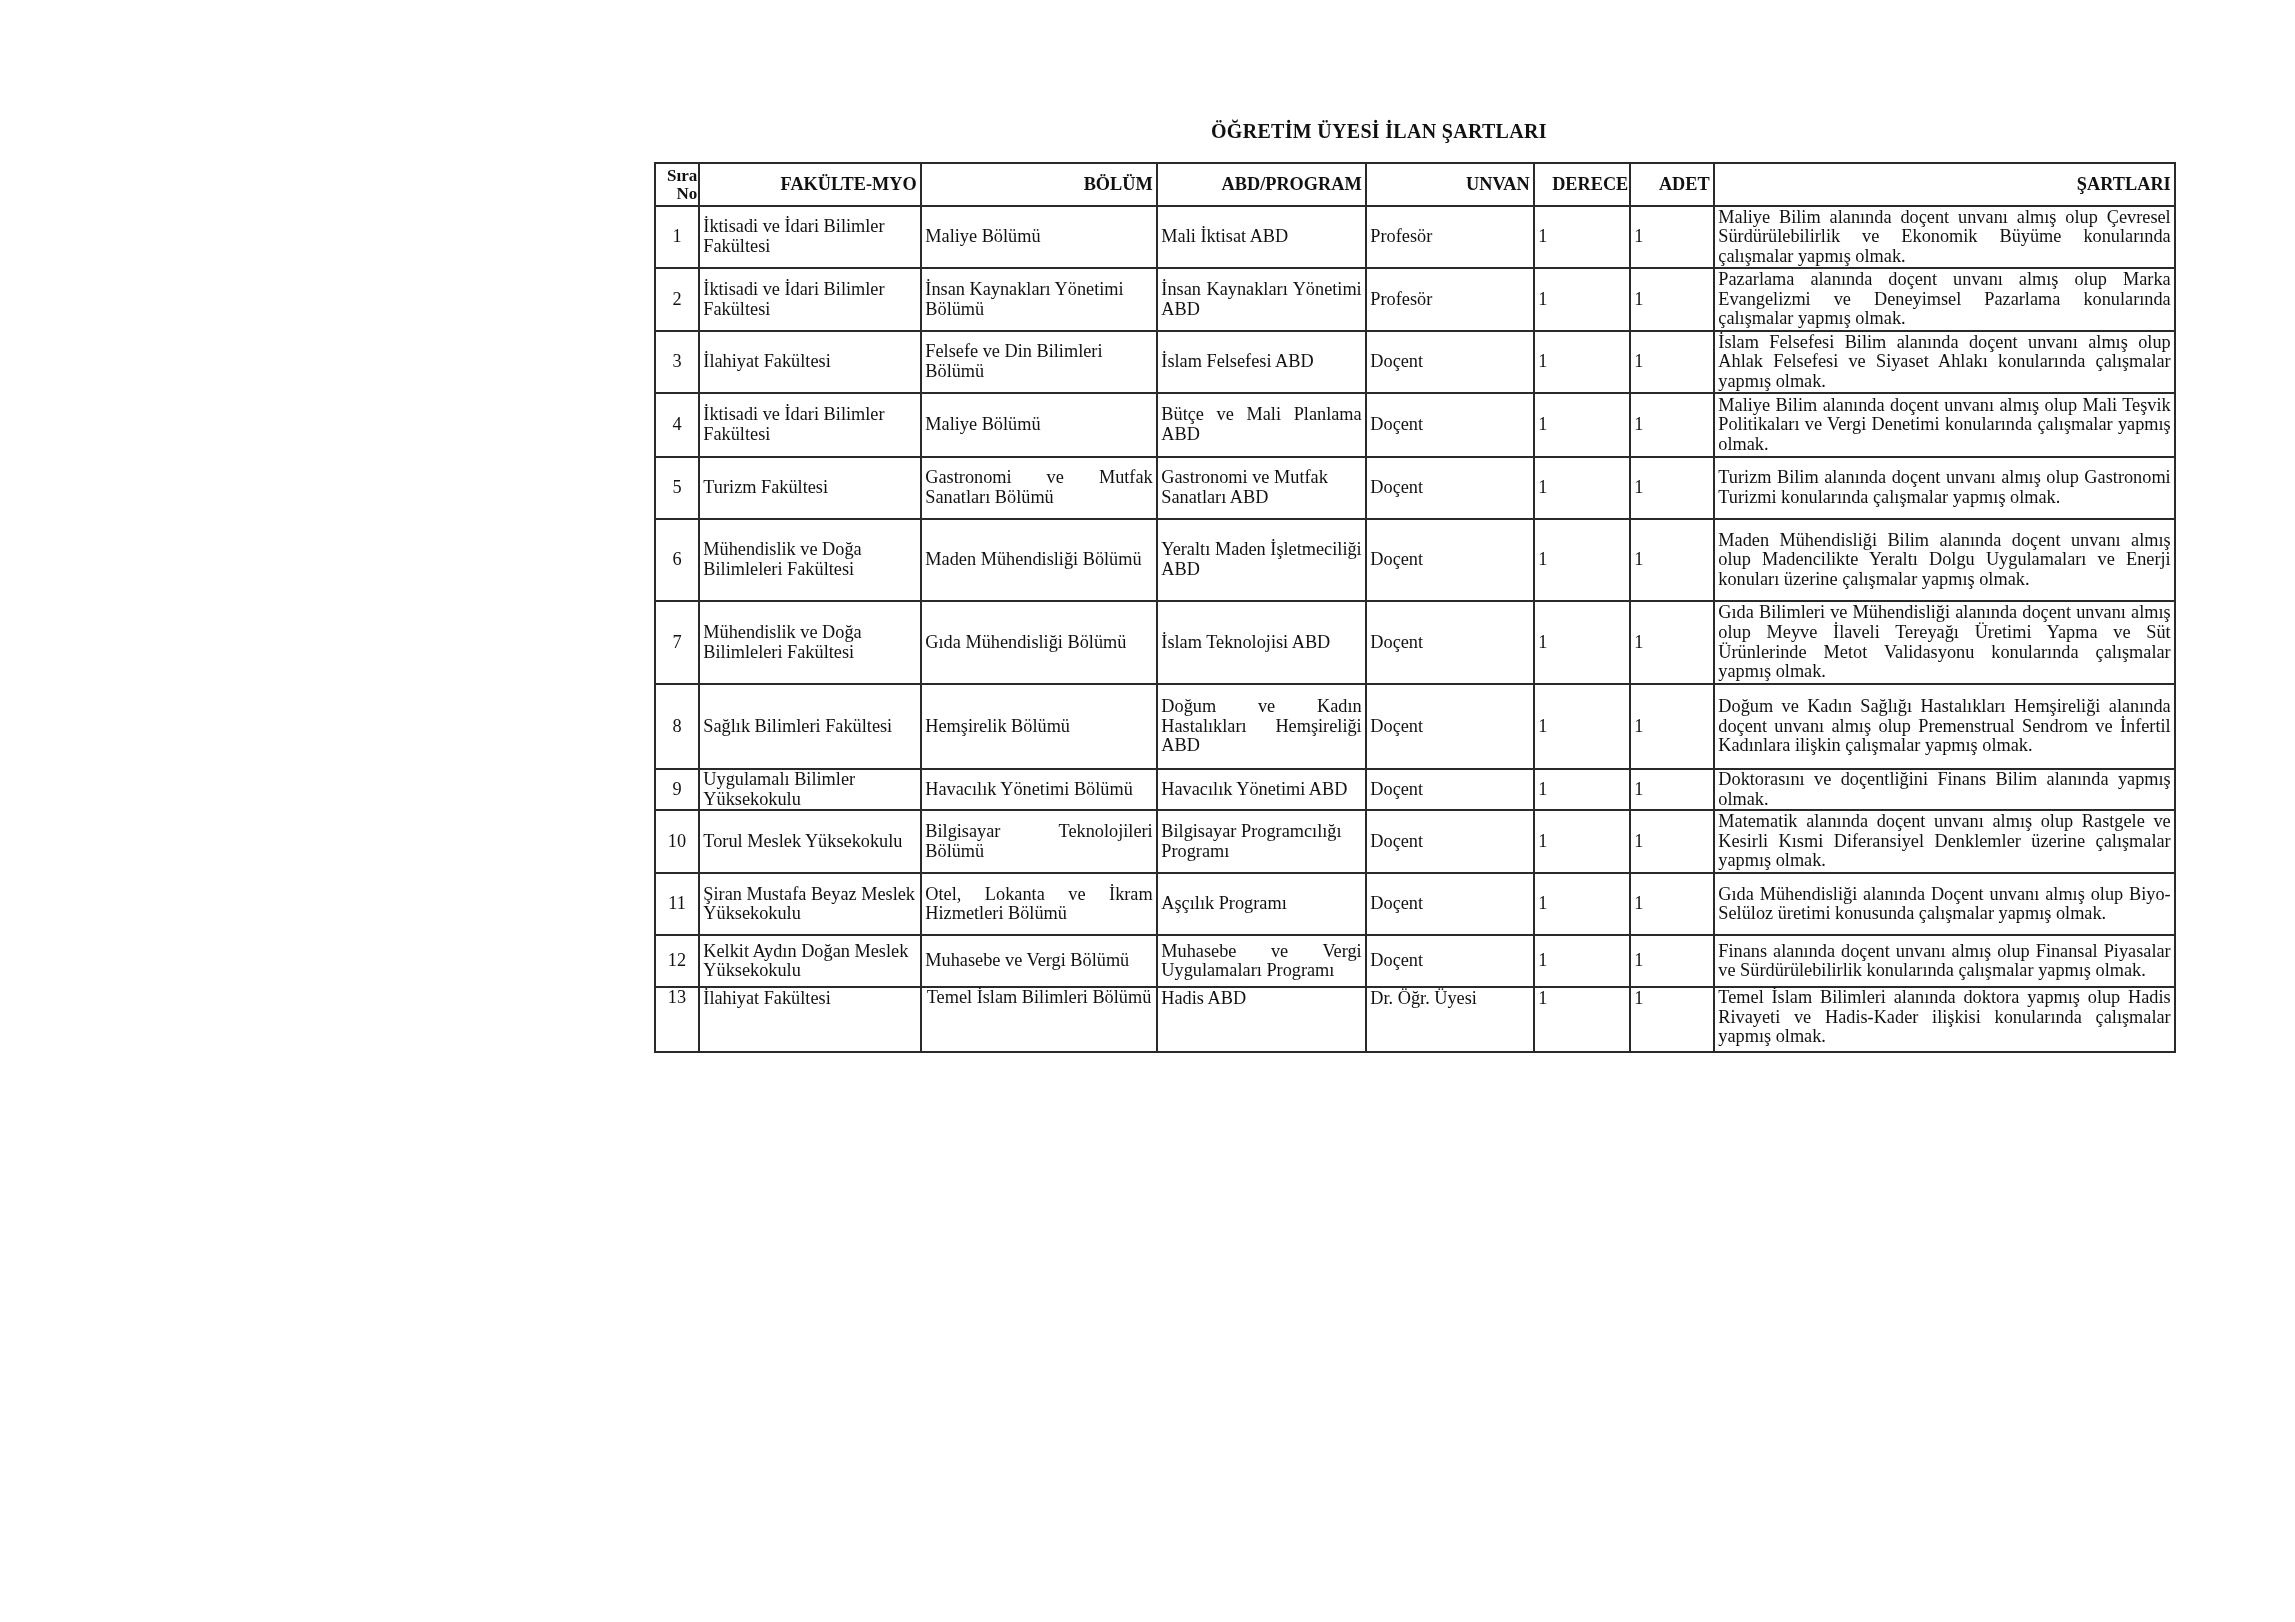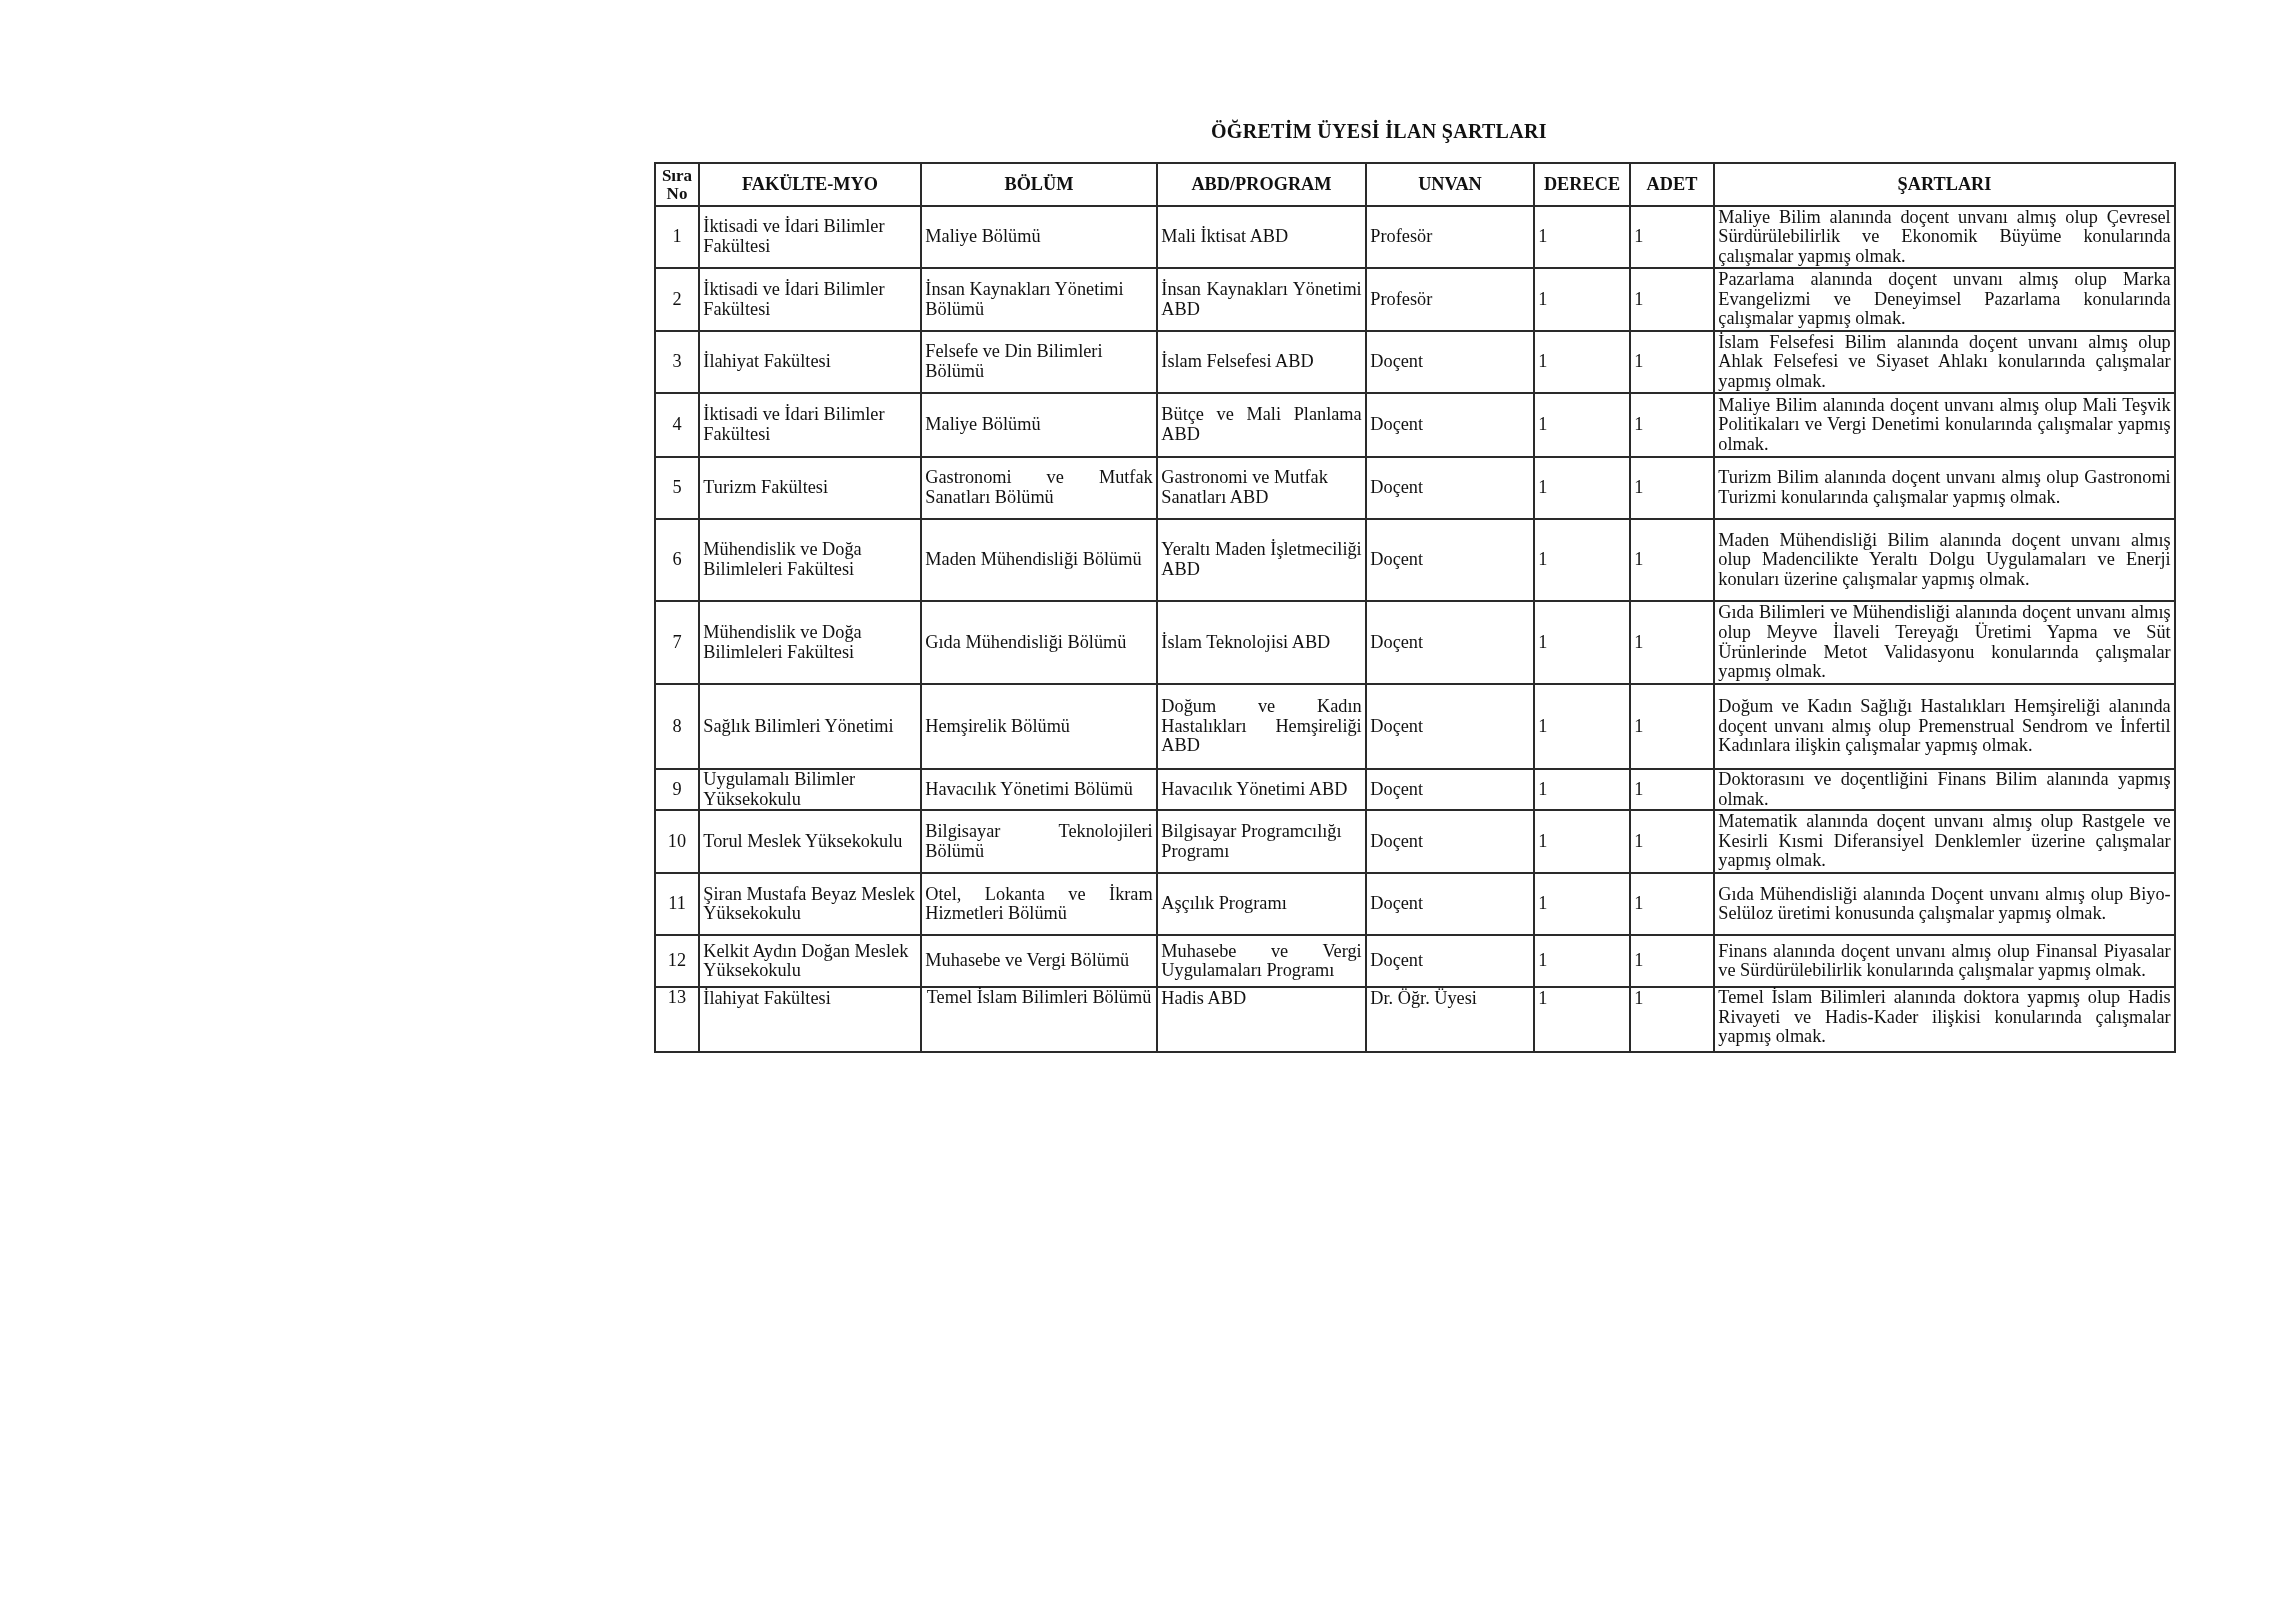--- a/index.html
+++ b/index.html
@@ -4,21 +4,21 @@
 <style>
   html, body { margin: 0; padding: 0; background: #ffffff; }
   body { width: 2295px; height: 1623px; position: relative; overflow: hidden;
          font-family: "Liberation Serif", "DejaVu Serif", serif; color: #111; }
   .title { position: absolute; left: 1211px; top: 120px; width: 393px;
            font-size: 20px; font-weight: bold; letter-spacing: 0.3px; white-space: nowrap; }
   table.grid { position: absolute; left: 654px; top: 162px; border-collapse: collapse;
                table-layout: fixed; width: 1519px; }
   table.grid th, table.grid td { border: 2px solid #2a2a2a; padding: 0 3.3px; vertical-align: middle;
                font-size: 18.3px; line-height: 19.6px; }
-  table.grid th { font-weight: bold; text-align: center; font-size: 18.3px; line-height: 19.6px; }
+  table.grid th { font-weight: bold; text-align: right; font-size: 18.3px; line-height: 19.6px; }
   td.num { text-align: center; padding: 0 1.3px; }
   td.just { text-align: justify; text-align-last: left; }
   td.left { text-align: left; }
   col.c0 { width: 44px; } col.c1 { width: 222px; } col.c2 { width: 236px; }
   col.c3 { width: 209px; } col.c4 { width: 168px; } col.c5 { width: 96px; }
   col.c6 { width: 84px; } col.c7 { width: 461px; }
   td.sart { text-align: justify; text-align-last: left; line-height: 19px; padding: 0 2.6px; font-size: 18px; margin-left: 24px; }
 </style>
 </head>
 <body>
@@ -114,21 +114,21 @@
       <td class="left">Mühendislik ve Doğa Bilimleleri Fakültesi</td>
       <td class="left">Gıda Mühendisliği Bölümü</td>
       <td class="left">İslam Teknolojisi ABD</td>
       <td class="left">Doçent</td>
       <td class="left">1</td>
       <td class="left">1</td>
       <td class="sart">Gıda Bilimleri ve Mühendisliği alanında doçent unvanı almış olup Meyve İlaveli Tereyağı Üretimi Yapma ve Süt Ürünlerinde Metot Validasyonu konularında çalışmalar yapmış olmak.</td>
     </tr>
     <tr style="height:85px">
       <td class="num">8</td>
-      <td class="left">Sağlık Bilimleri Yönetimi</td>
+      <td class="left">Sağlık Bilimleri Fakültesi</td>
       <td class="left">Hemşirelik Bölümü</td>
       <td class="just">Doğum ve Kadın Hastalıkları Hemşireliği ABD</td>
       <td class="left">Doçent</td>
       <td class="left">1</td>
       <td class="left">1</td>
       <td class="sart">Doğum ve Kadın Sağlığı Hastalıkları Hemşireliği alanında doçent unvanı almış olup Premenstrual Sendrom ve İnfertil Kadınlara ilişkin çalışmalar yapmış olmak.</td>
     </tr>
     <tr style="height:41px">
       <td class="num">9</td>
       <td class="left">Uygulamalı Bilimler Yüksekokulu</td>

